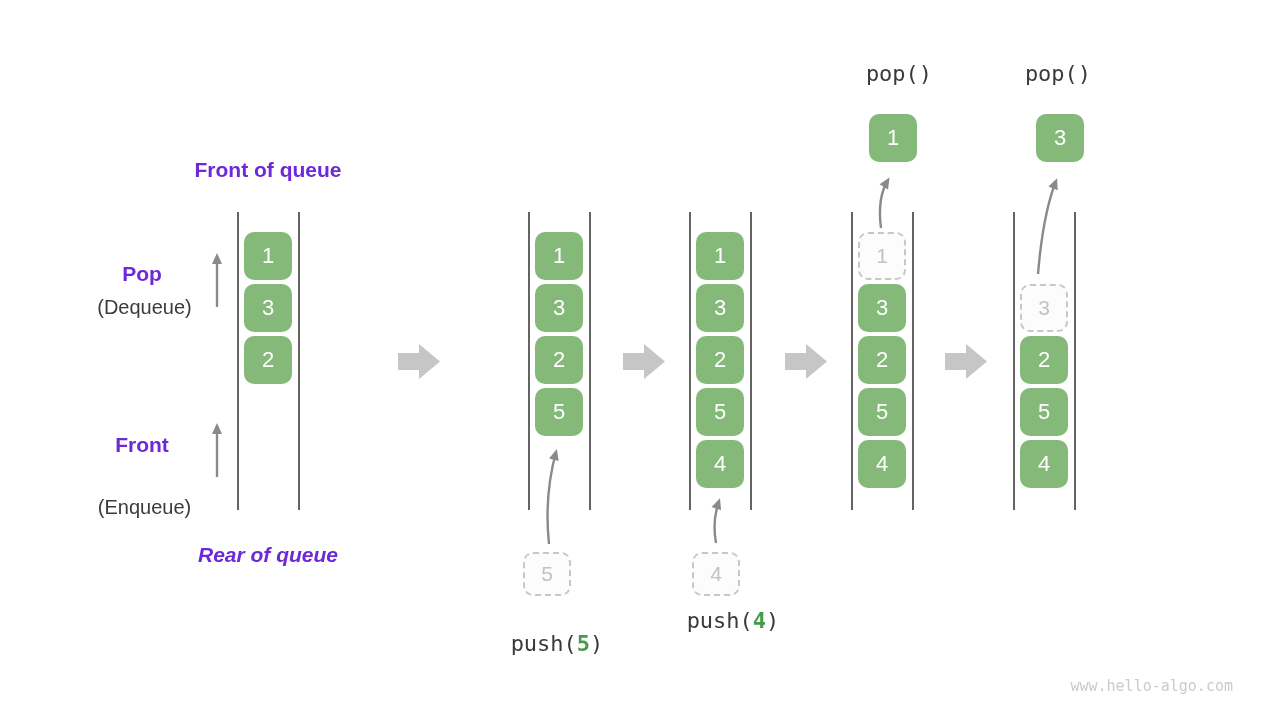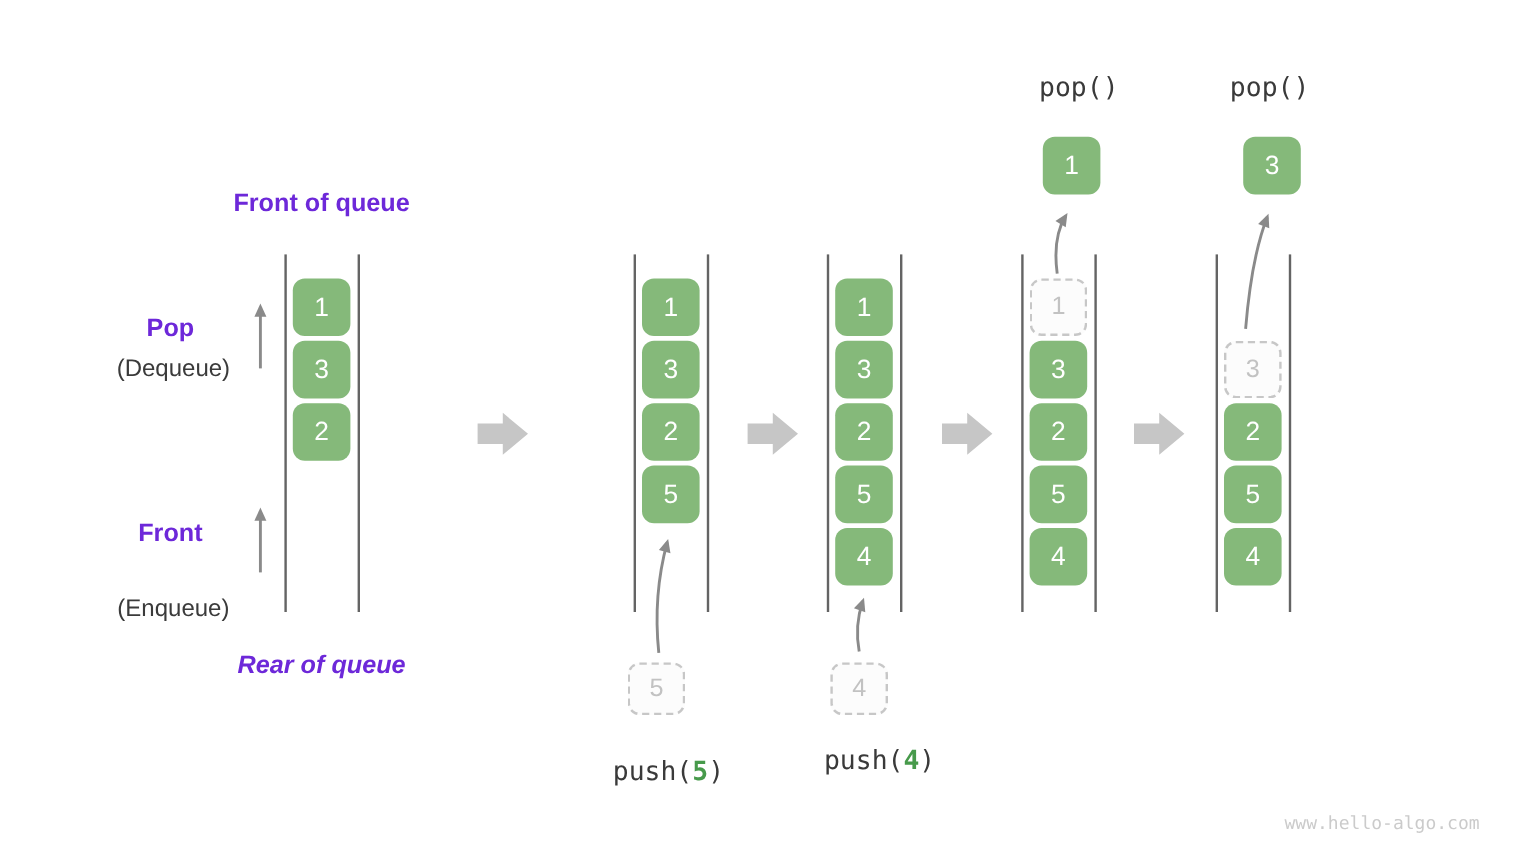--- a/index.html
+++ b/index.html
@@ -84,21 +84,21 @@
   <div class="label mono" style="left:477px;top:631px;width:160px;"><span>push(</span><span class="arg">5</span><span>)</span></div>
 
   <div class="vline" style="left:689px;"></div>
   <div class="vline" style="left:750px;"></div>
   <div class="box" style="left:696px;top:232px;">1</div>
   <div class="box" style="left:696px;top:284px;">3</div>
   <div class="box" style="left:696px;top:336px;">2</div>
   <div class="box" style="left:696px;top:388px;">5</div>
   <div class="box" style="left:696px;top:440px;">4</div>
   <div class="ghost incoming" style="left:692px;top:552px;">4</div>
-  <div class="label mono" style="left:653px;top:622px;width:160px;"><span>push(</span><span class="arg">4</span><span>)</span></div>
+  <div class="label mono" style="left:653px;top:608px;width:160px;"><span>push(</span><span class="arg">4</span><span>)</span></div>
 
   <div class="vline" style="left:851px;"></div>
   <div class="vline" style="left:912px;"></div>
   <div class="label mono" style="left:839px;top:61px;width:120px;">pop()</div>
   <div class="box" style="left:869px;top:114px;">1</div>
   <div class="ghost" style="left:858px;top:232px;">1</div>
   <div class="box" style="left:858px;top:284px;">3</div>
   <div class="box" style="left:858px;top:336px;">2</div>
   <div class="box" style="left:858px;top:388px;">5</div>
   <div class="box" style="left:858px;top:440px;">4</div>

